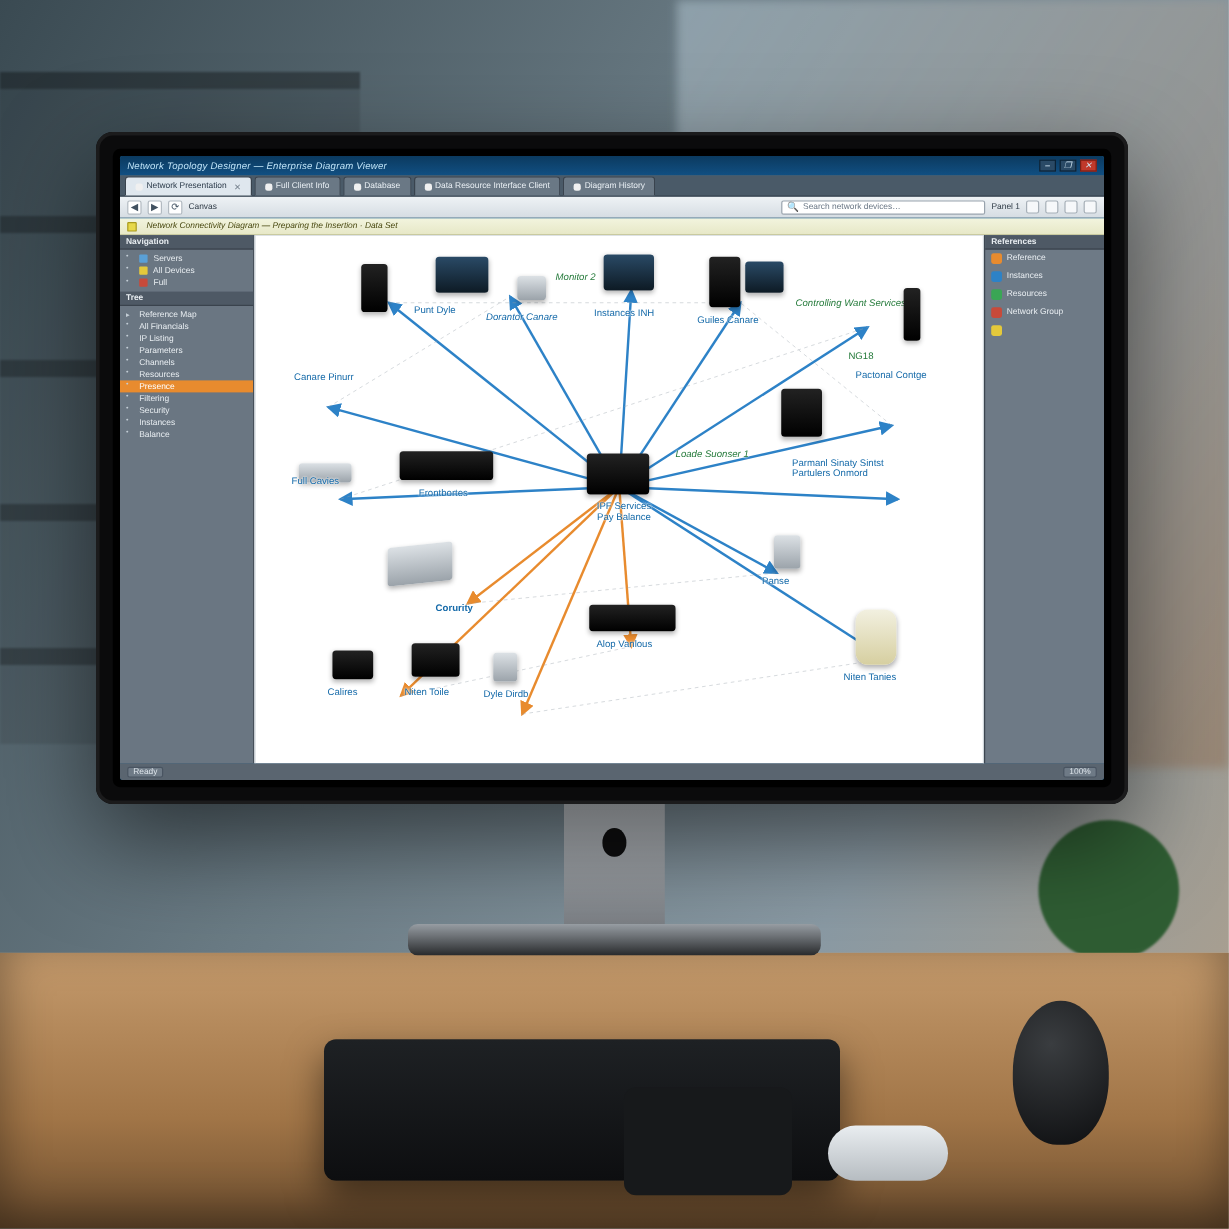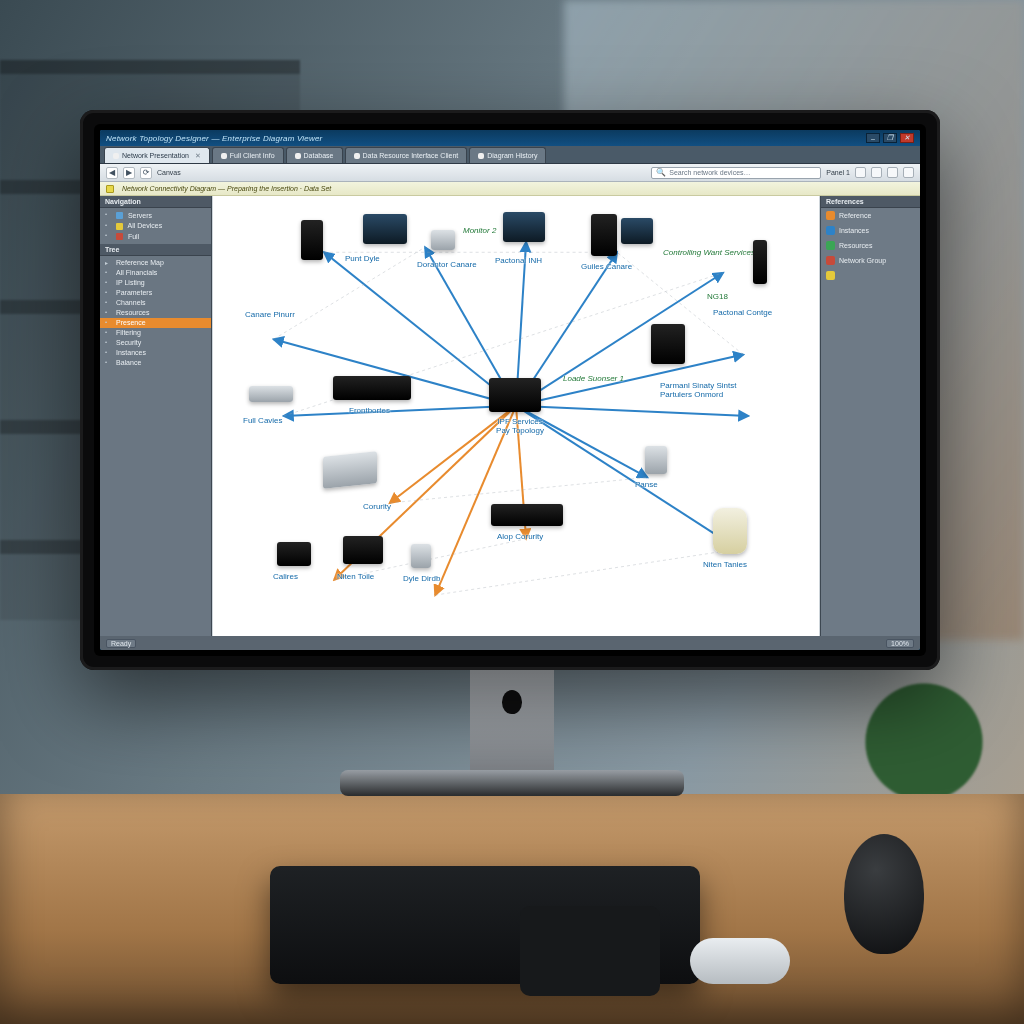--- a/index.html
+++ b/index.html
@@ -307,59 +307,59 @@
                 <line x1="70" y1="215" x2="505" y2="75"></line>
                 <line x1="175" y1="300" x2="430" y2="275"></line>
                 <line x1="120" y1="375" x2="310" y2="335"></line>
                 <line x1="220" y1="390" x2="520" y2="345"></line>
                 <line x1="525" y1="155" x2="400" y2="55"></line>
               </g>
             </svg>
 
             <div class="device dev-box" style="left:276px; top:182px; width:52px; height:34px;"></div>
             <div class="node-label" style="left:270px; top:221px; text-align:center; width:74px; white-space:pre-line;">IPF Services
-Pay Topology</div>
+Pay Balance</div>
 
             <div class="device dev-box" style="left:88px; top:24px; width:22px; height:40px;"></div>
             <div class="device dev-monitor" style="left:150px; top:18px; width:44px; height:30px;"></div>
             <div class="node-label" style="left:132px; top:58px;">Punt Dyle</div>
             <div class="device dev-light" style="left:218px; top:34px; width:24px; height:20px;"></div>
-            <div class="node-label" style="left:204px; top:64px;">Dorantor Canare</div>
+            <div class="node-label" style="left:192px; top:64px;font-style:italic;">Dorantor Canare</div>
             <div class="node-label" style="left:250px; top:30px; color:#247a3a; font-style:italic;">Monitor 2</div>
             <div class="device dev-monitor" style="left:290px; top:16px; width:42px; height:30px;"></div>
-            <div class="node-label" style="left:282px; top:60px;">Pactonal INH</div>
+            <div class="node-label" style="left:282px; top:60px;">Instances INH</div>
             <div class="device dev-box" style="left:378px; top:18px; width:26px; height:42px;"></div>
             <div class="device dev-monitor" style="left:408px; top:22px; width:32px; height:26px;"></div>
             <div class="node-label" style="left:368px; top:66px;">Guiles Canare</div>
             <div class="node-label" style="left:450px; top:52px; color:#247a3a; font-style:italic;">Controlling Want Services</div>
             <div class="device dev-box" style="left:540px; top:44px; width:14px; height:44px;"></div>
 
             <div class="node-label" style="left:32px; top:114px;">Canare Pinurr</div>
             <div class="device dev-light" style="left:36px; top:190px; width:44px; height:16px;"></div>
-            <div class="node-label" style="left:30px; top:220px;">Full Cavies</div>
+            <div class="node-label" style="left:30px; top:200px;">Full Cavies</div>
             <div class="device dev-box" style="left:120px; top:180px; width:78px; height:24px;"></div>
             <div class="node-label" style="left:136px; top:210px;">Frontbortes</div>
             <div class="device dev-light" style="left:110px; top:258px; width:54px; height:32px; transform:skewY(-6deg);"></div>
-            <div class="node-label" style="left:150px; top:306px;">Corurity</div>
+            <div class="node-label" style="left:150px; top:306px;font-weight:bold;">Corurity</div>
             <div class="device dev-box" style="left:64px; top:346px; width:34px; height:24px;"></div>
             <div class="node-label" style="left:60px; top:376px;">Calires</div>
             <div class="device dev-box" style="left:130px; top:340px; width:40px; height:28px;"></div>
             <div class="node-label" style="left:124px; top:376px;">Niten Toile</div>
             <div class="device dev-light" style="left:198px; top:348px; width:20px; height:24px;"></div>
             <div class="node-label" style="left:190px; top:378px;">Dyle Dirdb</div>
 
             <div class="device dev-box" style="left:438px; top:128px; width:34px; height:40px;"></div>
             <div class="node-label" style="left:494px; top:96px; color:#247a3a;">NG18</div>
             <div class="node-label" style="left:500px; top:112px;text-align:right;">Pactonal Contge</div>
             <div class="node-label" style="left:350px; top:178px; color:#247a3a; font-style:italic;">Loade Suonser 1</div>
             <div class="node-label" style="left:447px; top:186px; width:110px; white-space:normal; line-height:1.1;">Parmanl Sinaty Sintst Partulers Onmord</div>
             <div class="device dev-light" style="left:432px; top:250px; width:22px; height:28px;"></div>
             <div class="node-label" style="left:422px; top:284px;">Panse</div>
             <div class="device dev-box" style="left:278px; top:308px; width:72px; height:22px;"></div>
-            <div class="node-label" style="left:284px; top:336px;">Alop Corurity</div>
+            <div class="node-label" style="left:284px; top:336px;">Alop Vanlous</div>
             <div class="device dev-gold" style="left:500px; top:312px; width:34px; height:46px; border-radius:10px;"></div>
             <div class="node-label" style="left:490px; top:364px;">Niten Tanies</div>
           </div>
 
           <div class="rightpane">
             <div class="pane-title">References</div>
             <div class="rp-item">
                 <span class="sq or"></span>
                 <span>Reference</span>
               </div>

